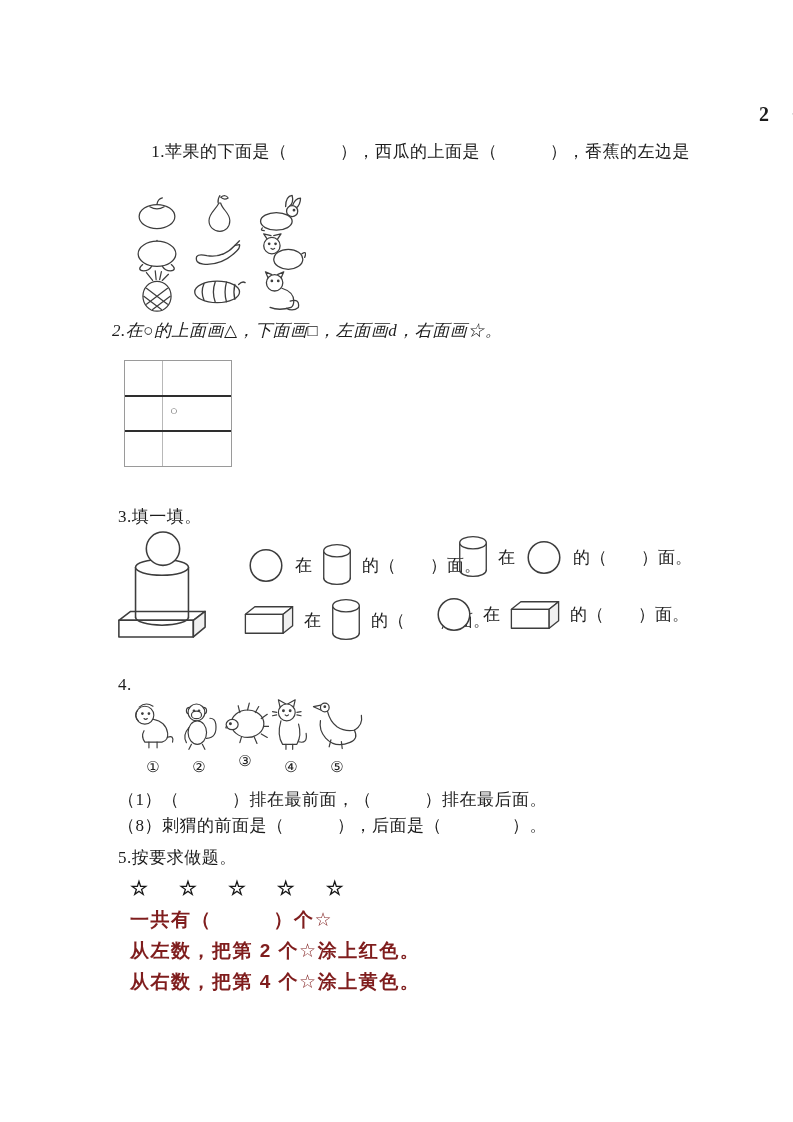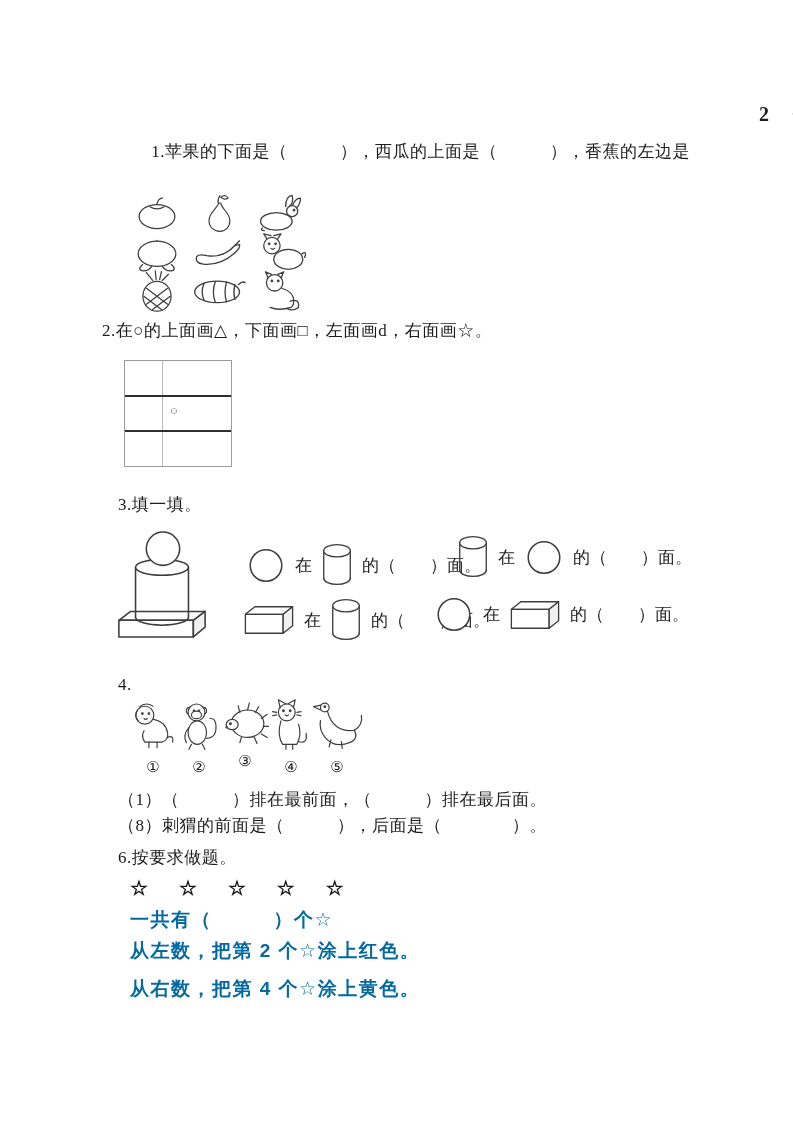--- a/index.html
+++ b/index.html
@@ -20,21 +20,21 @@
   .postable .hline{position:absolute;left:0;width:100%;height:2px;background:#2e2e2e;}
   .postable .vline{position:absolute;top:0;height:100%;width:1px;background:#b8b8b8;}
   .postable .cellcircle{position:absolute;font-size:13px;color:#5a5a5a;}
   
   .stmt{display:flex;align-items:center;gap:7px;font-size:17px;white-space:nowrap;}
   
   .animal-row{display:flex;gap:6px;}
   .animal-slot{width:40px;display:flex;flex-direction:column;align-items:center;}
   .animal-slot .num{font-size:15px;margin-top:6px;color:#222;}
   
-  .boldline{font-family:"Liberation Sans","DejaVu Sans",sans-serif;font-weight:700;font-size:19px;letter-spacing:1.5px;color:#0369a1;}
+  .boldline{font-family:"Liberation Sans","DejaVu Sans",sans-serif;font-weight:700;font-size:19px;letter-spacing:1.5px;color:#7f1d1d;}
   .starline span{font-size:20px;font-weight:bold;margin-right:27px;color:#151515;}
 </style>
 </head>
 <body>
 
 <div class="abs title" style="top:101px;left:0;">2　位置</div>
 
 <div class="abs qtext" style="top:139px;left:118px;width:572px;text-align:right;">
   <div>1.苹果的下面是（　　　），西瓜的上面是（　　　），香蕉的左边是</div>
 </div>
@@ -110,30 +110,30 @@
         <path d="M26 9 l3 -7 -7 3"></path>
         <circle cx="19" cy="14" r="9" class="fillw"></circle>
         <path d="M27 20 q13 4 13 14 q0 5 -3 7 q-13 4 -23 0"></path>
         <path d="M36 34 q11 -3 9 7 q-6 5 -13 1"></path>
         <circle cx="16" cy="12" r="0.8" fill="#3d3d3d"></circle>
         <circle cx="23" cy="12" r="0.8" fill="#3d3d3d"></circle>
     </svg>
   </span>
 </div>
 
-<div class="abs qtext" style="top:318px;left:102px;">2.在○的上面画△，下面画□，左面画d，右面画☆。</div>
+<div class="abs qtext" style="top:318px;left:112px;font-style:italic;">2.在○的上面画△，下面画□，左面画d，右面画☆。</div>
 
 <div class="abs postable" style="top:360px;left:124px;">
   <div class="vline" style="left:37px;"></div>
   <div class="hline" style="top:34px;"></div>
   <div class="hline" style="top:69px;"></div>
   <span class="cellcircle" style="left:45px;top:42px;">○</span>
 </div>
 
-<div class="abs qtext" style="top:492px;left:118px;text-align:center;">3.填一填。</div>
+<div class="abs qtext" style="top:504px;left:118px;text-align:center;">3.填一填。</div>
 
 <div class="abs" style="top:526px;left:113px;">
   <svg width="98" height="116" viewBox="0 0 100 118" class="sketch" style="stroke-width:1.6">
     <polygon points="6,96 18,87 94,87 82,96" class="fillw"></polygon>
     <rect x="6" y="96" width="76" height="17" class="fillw"></rect>
     <polygon points="82,96 94,87 94,103 82,113" fill="#f0f0f0"></polygon>
     <path d="M23 42 V93 M77 42 V93"></path>
     <path d="M23 93 a27 8 0 0 0 54 0"></path>
     <ellipse cx="50" cy="42" rx="27" ry="8" class="fillw"></ellipse>
     <circle cx="51" cy="23" r="17" class="fillw"></circle>
@@ -286,25 +286,25 @@
           <path d="M24 48 l-2 8 M36 50 l1 8"></path>
       </svg>
     </span>
     <span class="num">⑤</span>
   </div>
 </div>
 
 <div class="abs qtext" style="top:787px;left:118px;">（1）（　　　）排在最前面，（　　　）排在最后面。</div>
 <div class="abs qtext" style="top:813px;left:118px;">（8）刺猬的前面是（　　　），后面是（　　　　）。</div>
 
-<div class="abs qtext" style="top:845px;left:118px;">6.按要求做题。</div>
+<div class="abs qtext" style="top:845px;left:118px;">5.按要求做题。</div>
 
 <div class="abs starline" style="top:876px;left:130px;">
   <span>☆</span>
   <span>☆</span>
   <span>☆</span>
   <span>☆</span>
   <span>☆</span>
 </div>
 
 <div class="abs boldline" style="top:907px;left:130px;">一共有（　　　）个☆</div>
 <div class="abs boldline" style="top:938px;left:130px;">从左数，把第 2 个☆涂上红色。</div>
-<div class="abs boldline" style="top:969px;left:130px;margin-top:7px;">从右数，把第 4 个☆涂上黄色。</div>
+<div class="abs boldline" style="top:969px;left:130px;">从右数，把第 4 个☆涂上黄色。</div>
 
 </body></html>

